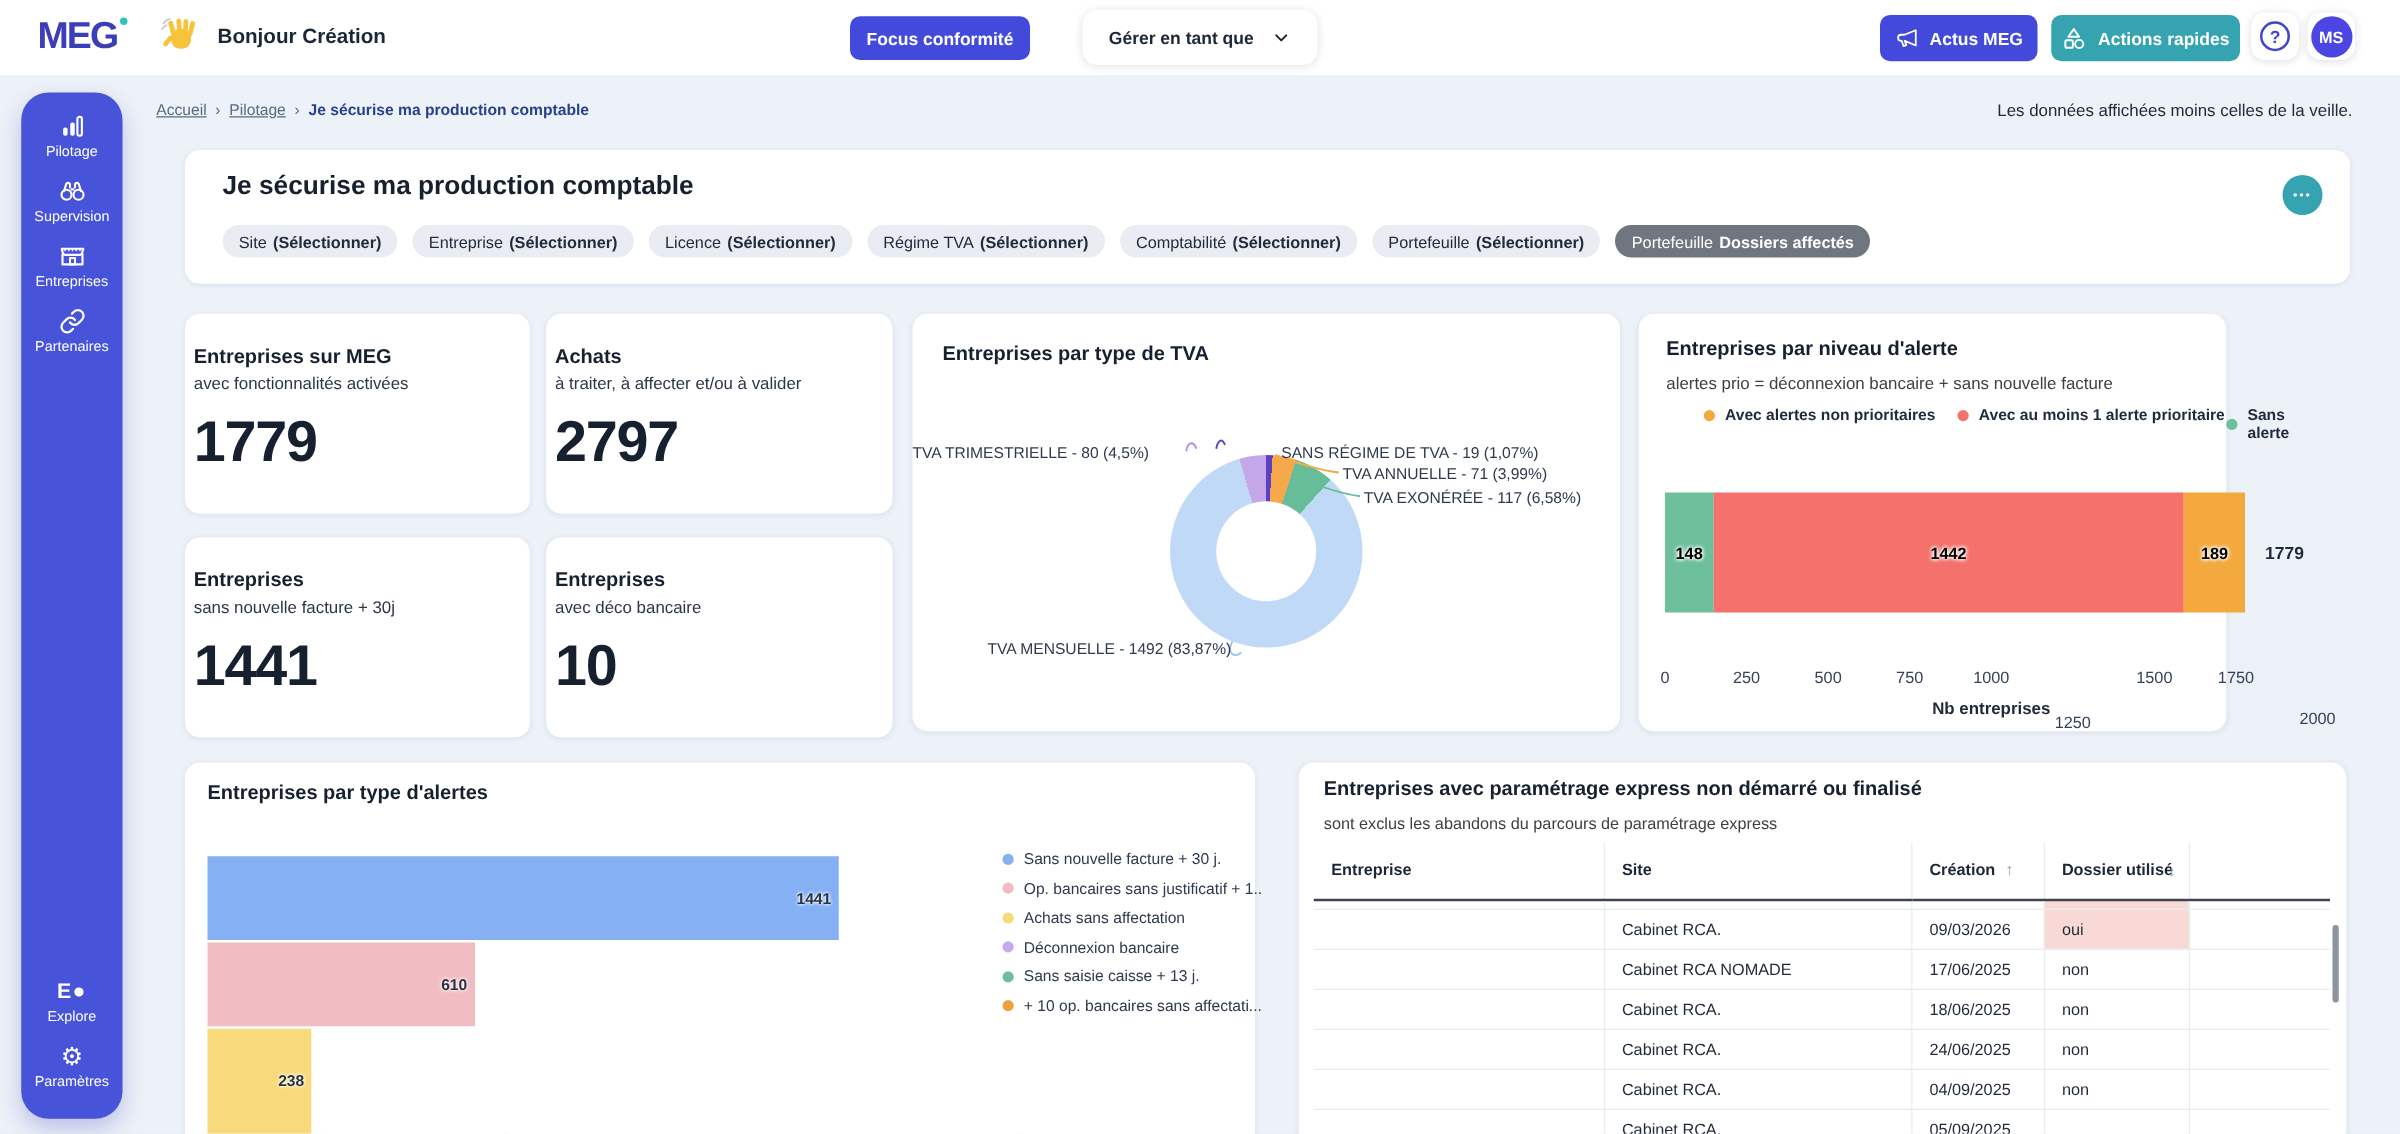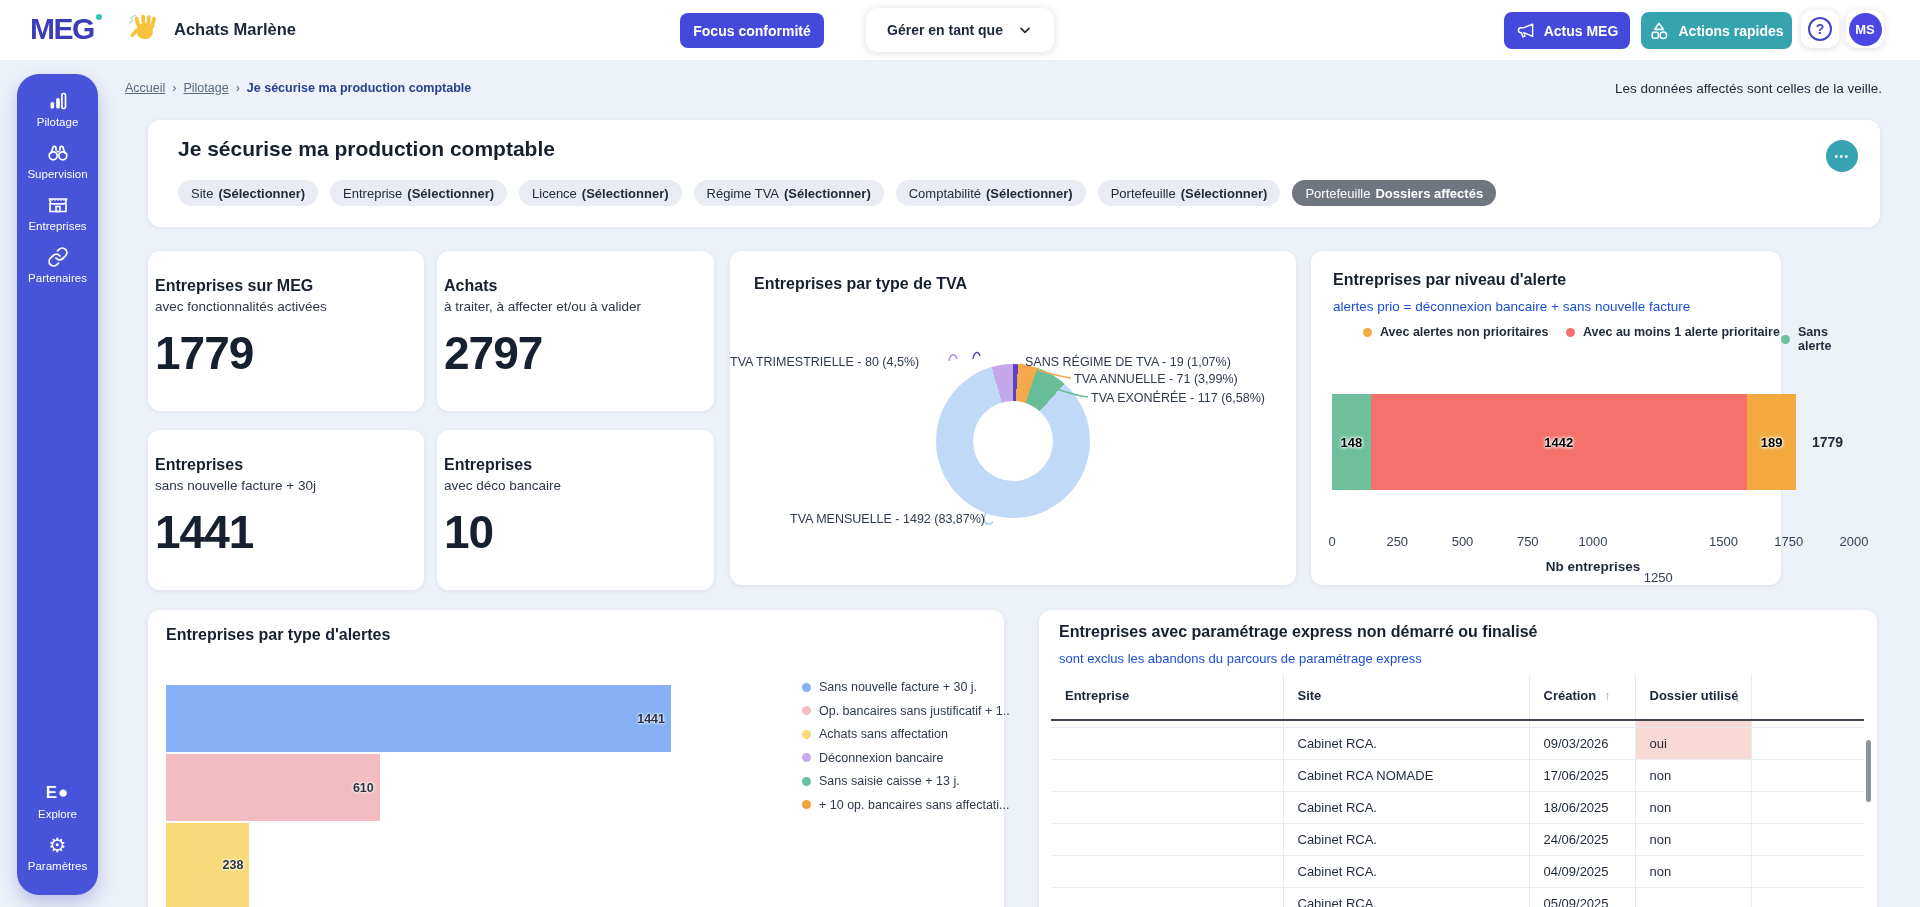--- a/index.html
+++ b/index.html
@@ -34,21 +34,21 @@
 
   
   #breadcrumb { position:absolute; left:125px; top:81px; font-size:12.5px; color:#5a6a80; display:flex; gap:7px; align-items:center; }
   #breadcrumb .crumb { text-decoration:underline; cursor:pointer; }
   #breadcrumb .current { color:#27418f; font-weight:700; text-decoration:none; }
   #notice { position:absolute; right:38px; top:81px; font-size:13.5px; font-weight:500; color:#202b3b; }
 
   
   .card { position:absolute; background:#fff; border-radius:12px; box-shadow:0 1px 5px rgba(25,39,80,.08); }
   .card-title { font-size:16px; font-weight:800; color:#16202e; }
-  .card-sub { font-size:13.5px; color:#1d4ed8; }
+  .card-sub { font-size:13.5px; color:#404040; }
 
   
   #filter-card { left:148px; top:120px; width:1732px; height:107px; }
   #page-title { position:absolute; left:30px; top:17px; font-size:21px; font-weight:800; color:#16202e; }
   #chips { position:absolute; left:30px; top:60px; display:flex; gap:12px; }
   .chip { height:26px; border-radius:13px; background:#e9edf3; display:flex; align-items:center; gap:5px; padding:0 13px; font-size:13px; color:#222b3a; cursor:pointer; white-space:nowrap; }
   .chip b { font-weight:700; }
   .chip-dark { background:#70767f; color:#fff; }
   #more-btn { position:absolute; right:22px; top:20px; width:32px; height:32px; border-radius:50%; background:#36a3b1; color:#fff; border:none; font-size:10px; letter-spacing:1.5px; cursor:pointer; }
 
@@ -133,21 +133,21 @@
         <rect x="12" y="2.5" width="3.4" height="13" rx="1.7" transform="rotate(-5 13.7 9)"></rect>
         <rect x="16.5" y="2.8" width="3.4" height="12.5" rx="1.7" transform="rotate(4 18.2 9)"></rect>
         <rect x="20.6" y="4.2" width="3.4" height="11" rx="1.7" transform="rotate(14 22.3 9.7)"></rect>
         <rect x="4.5" y="14" width="3.2" height="9" rx="1.6" transform="rotate(40 6 18)"></rect>
       </g>
       <g stroke="#c9cdd6" stroke-width="1.3" fill="none" stroke-linecap="round">
         <path d="M2.5 6 q1.5-2.5 4.5-3"></path>
           <path d="M1.5 10 q1-2 3-2.7"></path>
       </g>
     </svg>
-    <div class="greeting">Achats Marlène</div>
+    <div class="greeting">Bonjour Création</div>
 
     <button id="focus-btn" class="btn btn-primary">
       <span>Focus conformité</span>
     </button>
 
     <div id="manage-select">
       <span>Gérer en tant que</span>
       <svg width="16" height="16" viewBox="0 0 24 24">
         <polyline points="6,9.5 12,15.5 18,9.5" fill="none" stroke="#1b2637" stroke-width="2.4" stroke-linecap="round" stroke-linejoin="round"></polyline>
       </svg>
@@ -228,21 +228,21 @@
     </div>
   </nav>
 
   <div id="breadcrumb">
     <span class="crumb">Accueil</span>
     <span>›</span>
     <span class="crumb">Pilotage</span>
     <span>›</span>
     <span class="current">Je sécurise ma production comptable</span>
   </div>
-  <div id="notice">Les données affectés sont celles de la veille.</div>
+  <div id="notice">Les données affichées moins celles de la veille.</div>
 
   <section class="card" id="filter-card">
     <h1 id="page-title">Je sécurise ma production comptable</h1>
     <div id="chips">
       <div class="chip">
         <span>Site</span>
           <b>(Sélectionner)</b>
       </div>
       <div class="chip">
         <span>Entreprise</span>
@@ -340,21 +340,21 @@
     <div id="stack-total">1779</div>
     <div id="stack-ticks">
         <span class="tick" style="left: 0px;">0</span>
         <span class="tick" style="left: 65.25px;">250</span>
         <span class="tick" style="left: 130.5px;">500</span>
         <span class="tick" style="left: 195.75px;">750</span>
         <span class="tick" style="left: 261px;">1000</span>
         <span class="tick" style="left: 326.25px; margin-top: 36px;">1250</span>
         <span class="tick" style="left: 391.5px;">1500</span>
         <span class="tick" style="left: 456.75px;">1750</span>
-        <span class="tick" style="left: 522px;">2000</span>
+        <span class="tick" style="left: 522px; margin-top: 33px;">2000</span>
       </div>
     <div id="stack-xlabel">Nb entreprises</div>
   </section>
 
   <section class="card" id="hbar-card">
     <div class="card-title">Entreprises par type d'alertes</div>
     <div id="hbars">
         <div class="hbar" style="width: 505px; background: rgb(133, 177, 244);">
           <span class="hbar-label">1441</span>
         </div>

